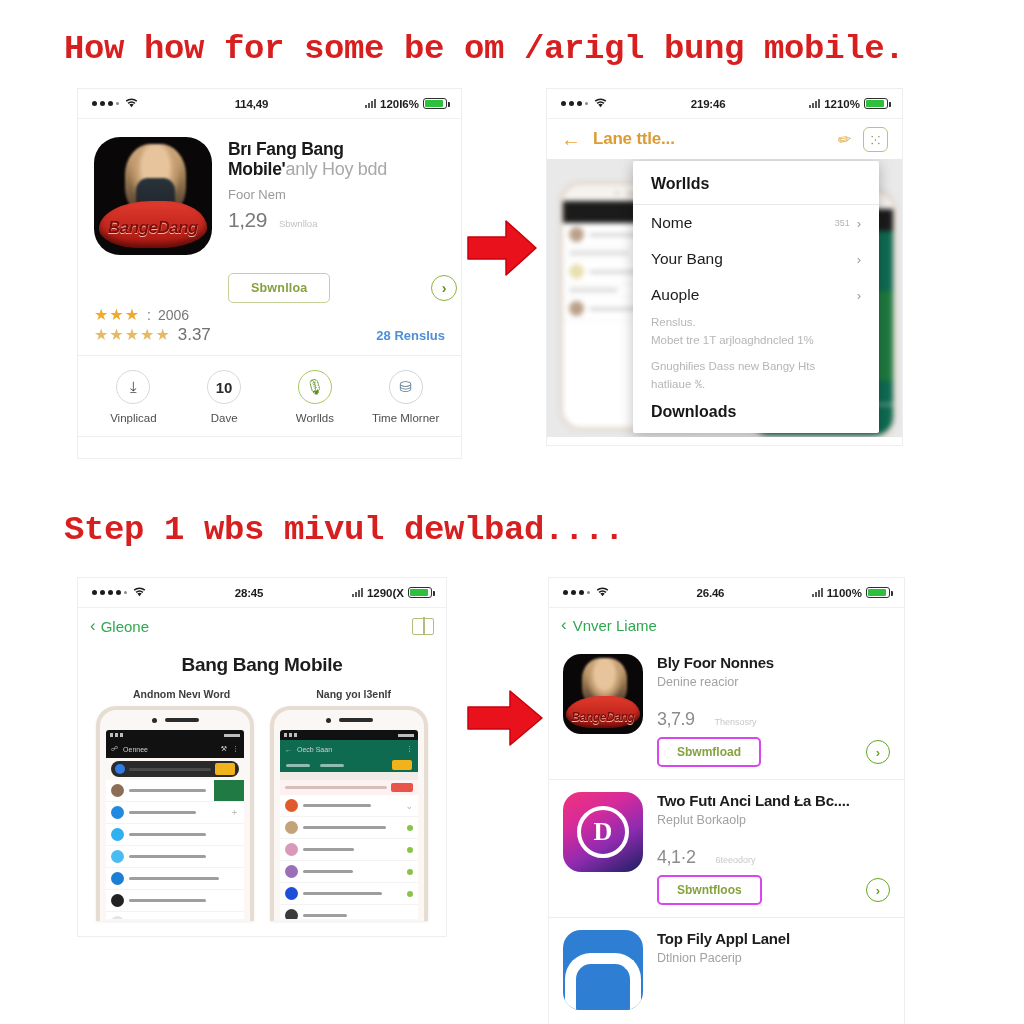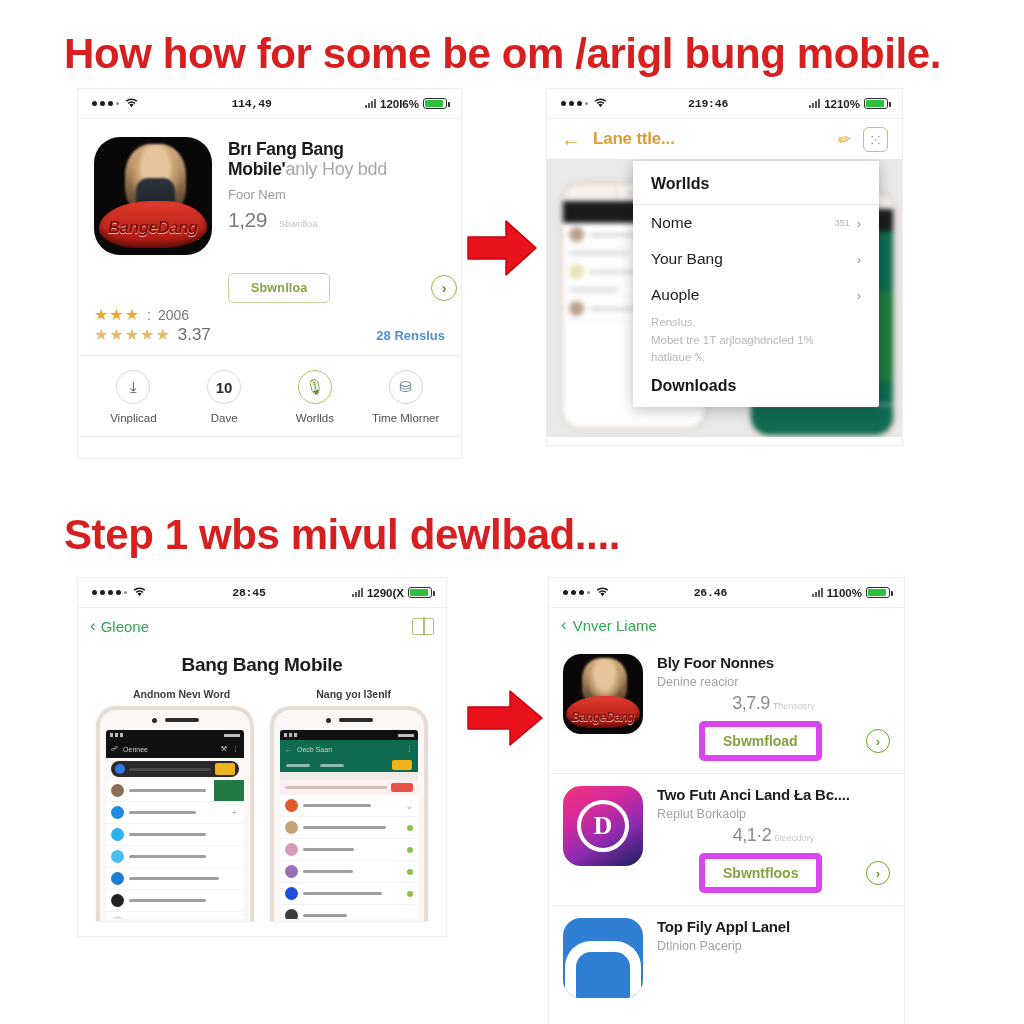--- a/index.html
+++ b/index.html
@@ -10,24 +10,24 @@
     font-family: "Liberation Sans", sans-serif;
     overflow: hidden;
   }
   .page { position: relative; width: 1024px; height: 1024px; background: #fff; }
 
   
   .heading {
     position: absolute;
     color: #d81f20;
     font-weight: bold;
-    font-size: 42px;
+    font-size: 34px;
     letter-spacing: -0.4px;
     white-space: nowrap;
-    font-family: Liberation Sans, sans-serif;
+    font-family: Liberation Mono, monospace;
   }
   #heading-1 { left: 64px; top: 30px; }
   #heading-2 { left: 64px; top: 511px; }
 
   
   .arrow { position: absolute; }
   .arrow svg { display: block; }
   #arrow-1 { left: 466px; top: 219px; }
   #arrow-2 { left: 466px; top: 689px; }
 
@@ -48,21 +48,21 @@
     display: flex; align-items: center;
     height: 30px; padding: 0 14px;
     background: #fff;
     border-bottom: 1px solid #f0f0f0;
     font-size: 11.5px; font-weight: bold; color: #1d1d1f;
   }
   .sb-left { display: flex; align-items: center; gap: 3px; flex: 0 0 auto; }
   .sb-dot { width: 5px; height: 5px; border-radius: 50%; background: #1d1d1f; }
   .sb-dot.small { width: 3px; height: 3px; background: #8b8b8b; }
   .sb-wifi { margin-left: 3px; }
-  .sb-center { flex: 1; text-align: center; letter-spacing: -0.2px; font-family: Liberation Mono, monospace; }
+  .sb-center { flex: 1; text-align: center; letter-spacing: -0.2px; }
   .sb-right { display: flex; align-items: center; gap: 4px; flex: 0 0 auto; }
   .sb-bars { display: flex; align-items: flex-end; gap: 1px; height: 9px; }
   .sb-bars i { display: block; width: 2px; background: #5a5a5a; }
   .sb-bars i:nth-child(1) { height: 3px; }
   .sb-bars i:nth-child(2) { height: 5px; }
   .sb-bars i:nth-child(3) { height: 7px; }
   .sb-bars i:nth-child(4) { height: 9px; }
   .sb-batt {
     position: relative; width: 24px; height: 11px;
     border: 1.5px solid #2f2f2f; border-radius: 3px; padding: 1px;
@@ -280,27 +280,27 @@
     color: #fff; font-size: 26px; font-weight: bold; font-family: "Liberation Serif", serif;
   }
   .br-icon.blue { background: #2e7fd4; display: flex; align-items: flex-end; justify-content: center; }
   .br-icon.blue .arch {
     width: 54px; height: 46px; background: #2e7fd4; border-radius: 26px 26px 0 0;
     border: 11px solid #ffffff; border-bottom: none; box-sizing: content-box;
   }
   .br-info { flex: 1; min-width: 0; }
   .br-name { font-size: 15px; font-weight: bold; color: #1c1c1c; letter-spacing: -0.2px; white-space: nowrap; overflow: hidden; text-overflow: ellipsis; }
   .br-desc { font-size: 12.5px; color: #a2a2a2; margin-top: 4px; }
-  .br-score-row { display: flex; align-items: baseline; gap: 3px; margin-top: 4px; justify-content: center; }
+  .br-score-row { display: flex; align-items: baseline; gap: 20px; margin-top: 20px; }
   .br-score { font-size: 18px; color: #8b8b8b; letter-spacing: -0.5px; }
   .br-score-note { font-size: 9px; color: #c8c8c8; }
   .br-dl-row { display: flex; align-items: center; margin-top: 7px; }
   .br-dl {
-    border: 6px solid #d946ef; border-radius: 5px; background: #fff;
-    color: #86a23d; font-size: 14px; font-weight: bold; padding: 6px 18px; margin-left: 42px;
+    border: 2px solid #d946ef; border-radius: 5px; background: #fff;
+    color: #86a23d; font-size: 12px; font-weight: bold; padding: 6px 18px;
   }
   .br-go {
     margin-left: auto; width: 24px; height: 24px; border-radius: 50%;
     border: 1.6px solid #63a81f; color: #63a81f; font-size: 13px; font-weight: bold;
     display: flex; align-items: center; justify-content: center;
   }
 </style>
 </head>
 <body>
 
@@ -506,20 +506,21 @@
 
         <div class="dd-item">
           <span>Auople</span>
           <span class="dd-meta">
             <span class="chev">›</span>
           </span>
         </div>
 
         <div class="dd-note">Renslus.</div>
         <div class="dd-note">Mobet tre 1T arjloaghdncled 1%</div>
+        <div class="dd-note spaced">Gnughiſies Dass new Bangy Hts</div>
         <div class="dd-note">hatliaue ℁.</div>
 
         <div class="dd-foot">Downloads</div>
       </div>
     </div>
   </div>
 
   <div class="heading" id="heading-2">Step 1 wbs mivul dewlbad....</div>
 
   <div class="panel" id="panel-bl">

